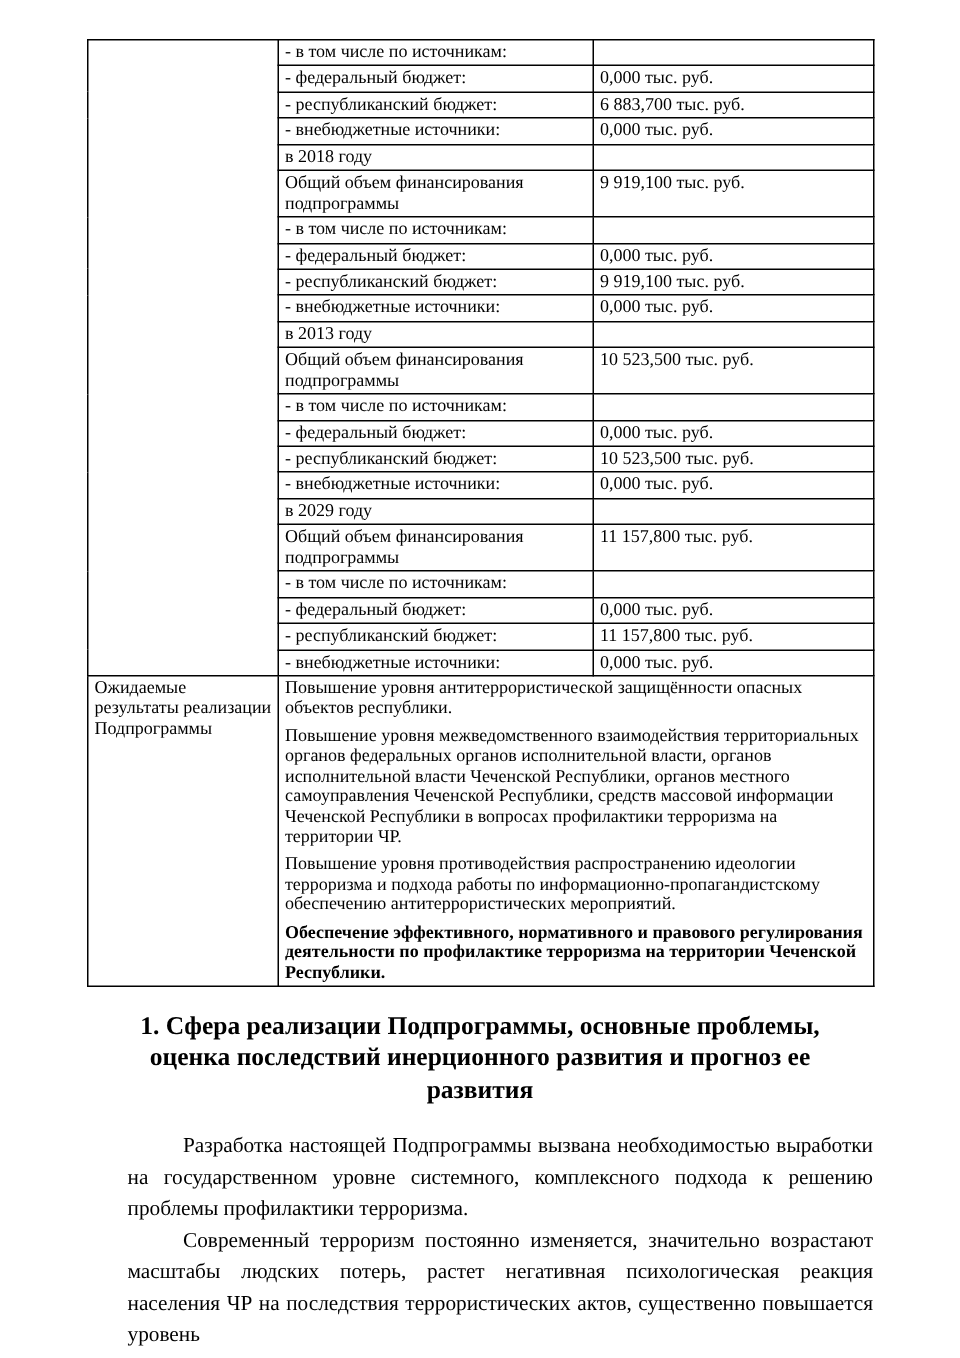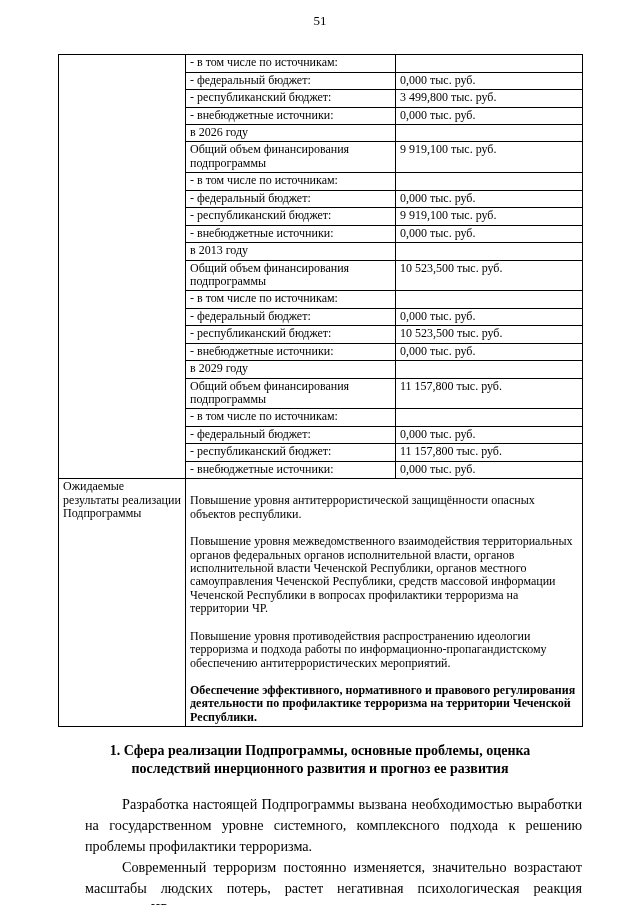--- a/index.html
+++ b/index.html
@@ -32,29 +32,29 @@
   table.doc-table td {
     border: 1px solid #000000;
     vertical-align: top;
     font-size: 12px;
     line-height: 1.12;
     padding: 1px 4px 2px 4px;
     overflow: hidden;
     word-wrap: break-word;
   }
   td.results-cell p {
-    margin: 14px 0 5px 0;
+    margin: 0 0 5px 0;
   }
   td.results-cell p:last-child {
     margin-bottom: 0;
     font-weight: bold;
   }
   .heading {
     margin: 15px 76px 0 76px;
-    font-size: 14px;
+    font-size: 17px;
     font-weight: bold;
     text-align: center;
     line-height: 1.25;
   }
   .bodytext {
     margin: 17px 58px 0 85px;
     font-size: 14.2px;
     line-height: 21px;
     text-align: justify;
   }
@@ -62,48 +62,47 @@
     margin: 0;
     text-indent: 37px;
     font-family: Liberation Serif, serif;
   }
 </style>
 </head>
 <body>
 
 <div class="page">
 
-  <div class="pagenum">51</div>
 
   <table class="doc-table">
     <colgroup>
       <col style="width:127px">
       <col style="width:210px">
       <col style="width:187px">
     </colgroup>
     <tbody>
         <tr>
           <td rowspan="22"></td>
           <td>- в том числе по источникам:</td>
           <td></td>
         </tr>
         <tr>
           <td>- федеральный бюджет:</td>
           <td>0,000 тыс. руб.</td>
         </tr>
         <tr>
           <td>- республиканский бюджет:</td>
-          <td>3 499,800 тыс. руб.</td>
+          <td>6 883,700 тыс. руб.</td>
         </tr>
         <tr>
           <td>- внебюджетные источники:</td>
           <td>0,000 тыс. руб.</td>
         </tr>
         <tr>
-          <td>в 2026 году</td>
+          <td>в 2018 году</td>
           <td></td>
         </tr>
         <tr>
           <td>Общий объем финансирования подпрограммы</td>
           <td>9 919,100 тыс. руб.</td>
         </tr>
         <tr>
           <td>- в том числе по источникам:</td>
           <td></td>
         </tr>

